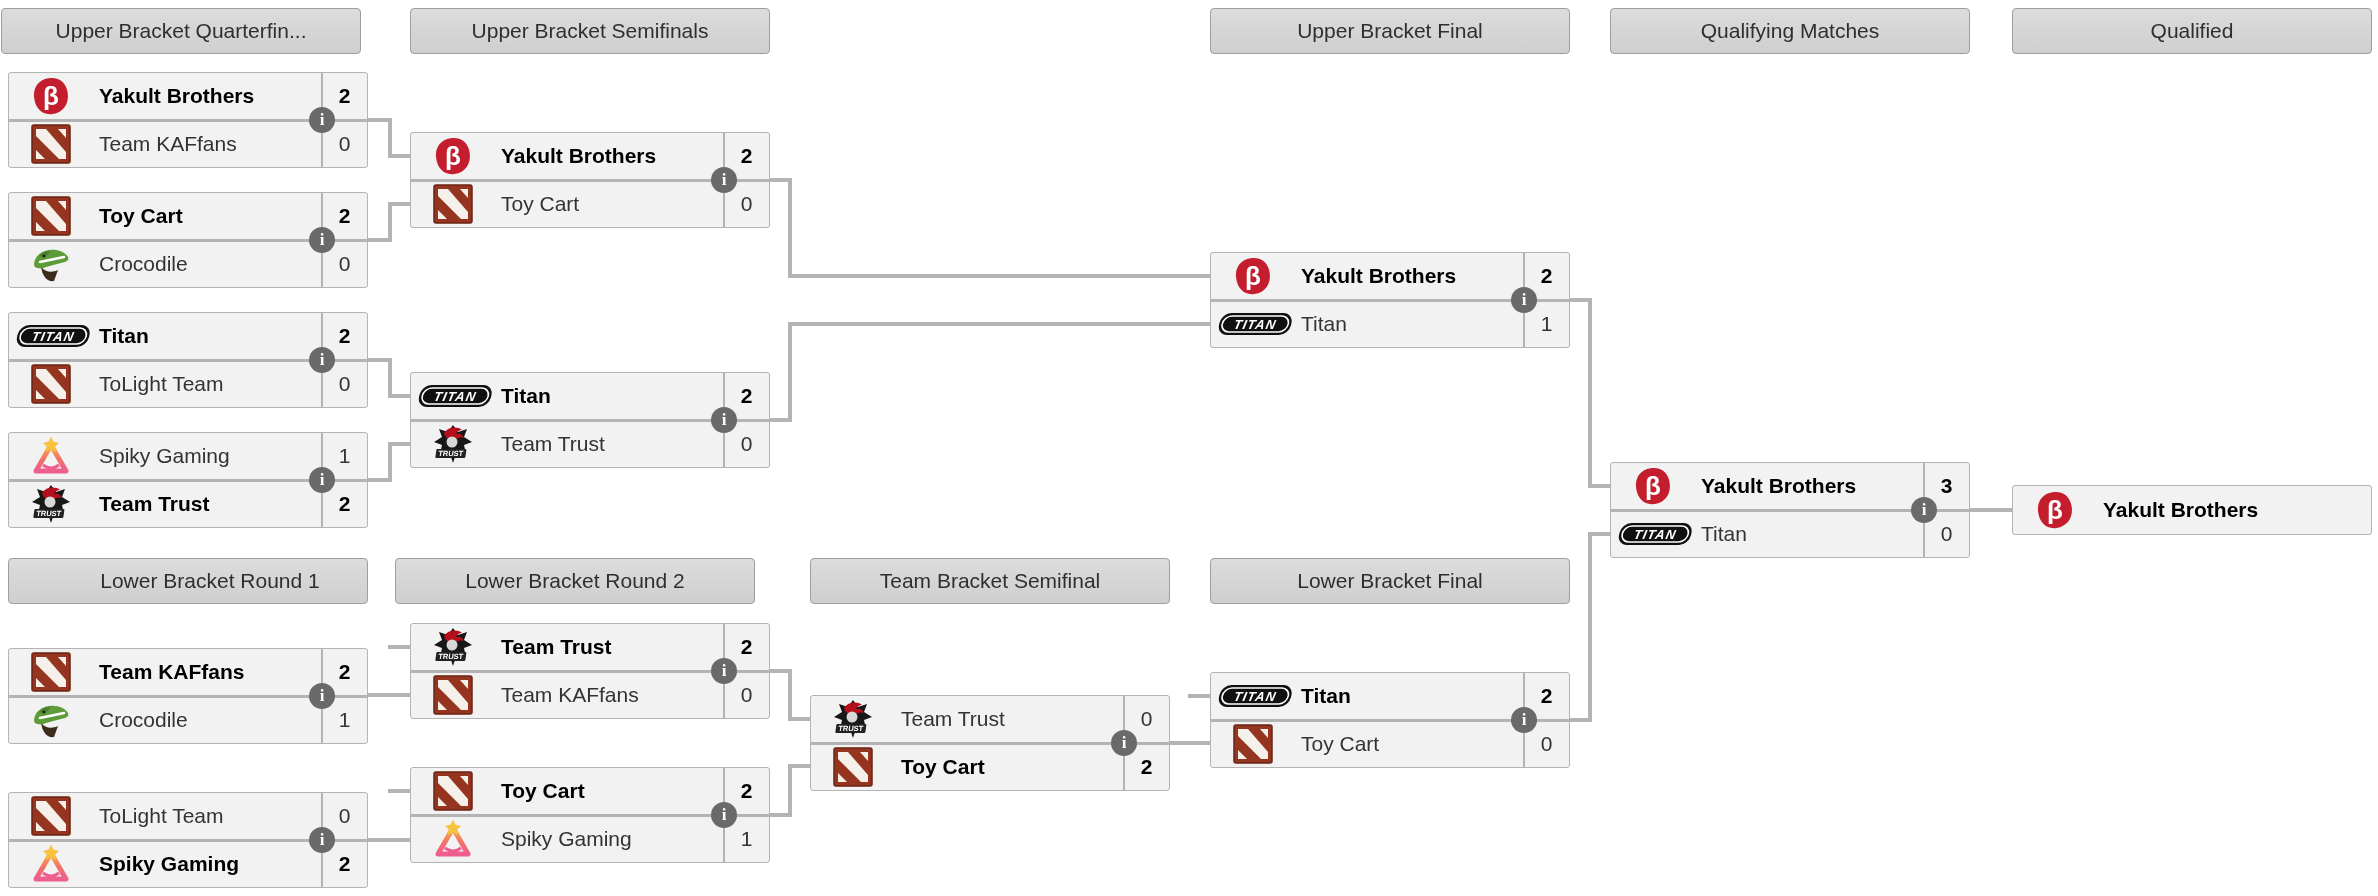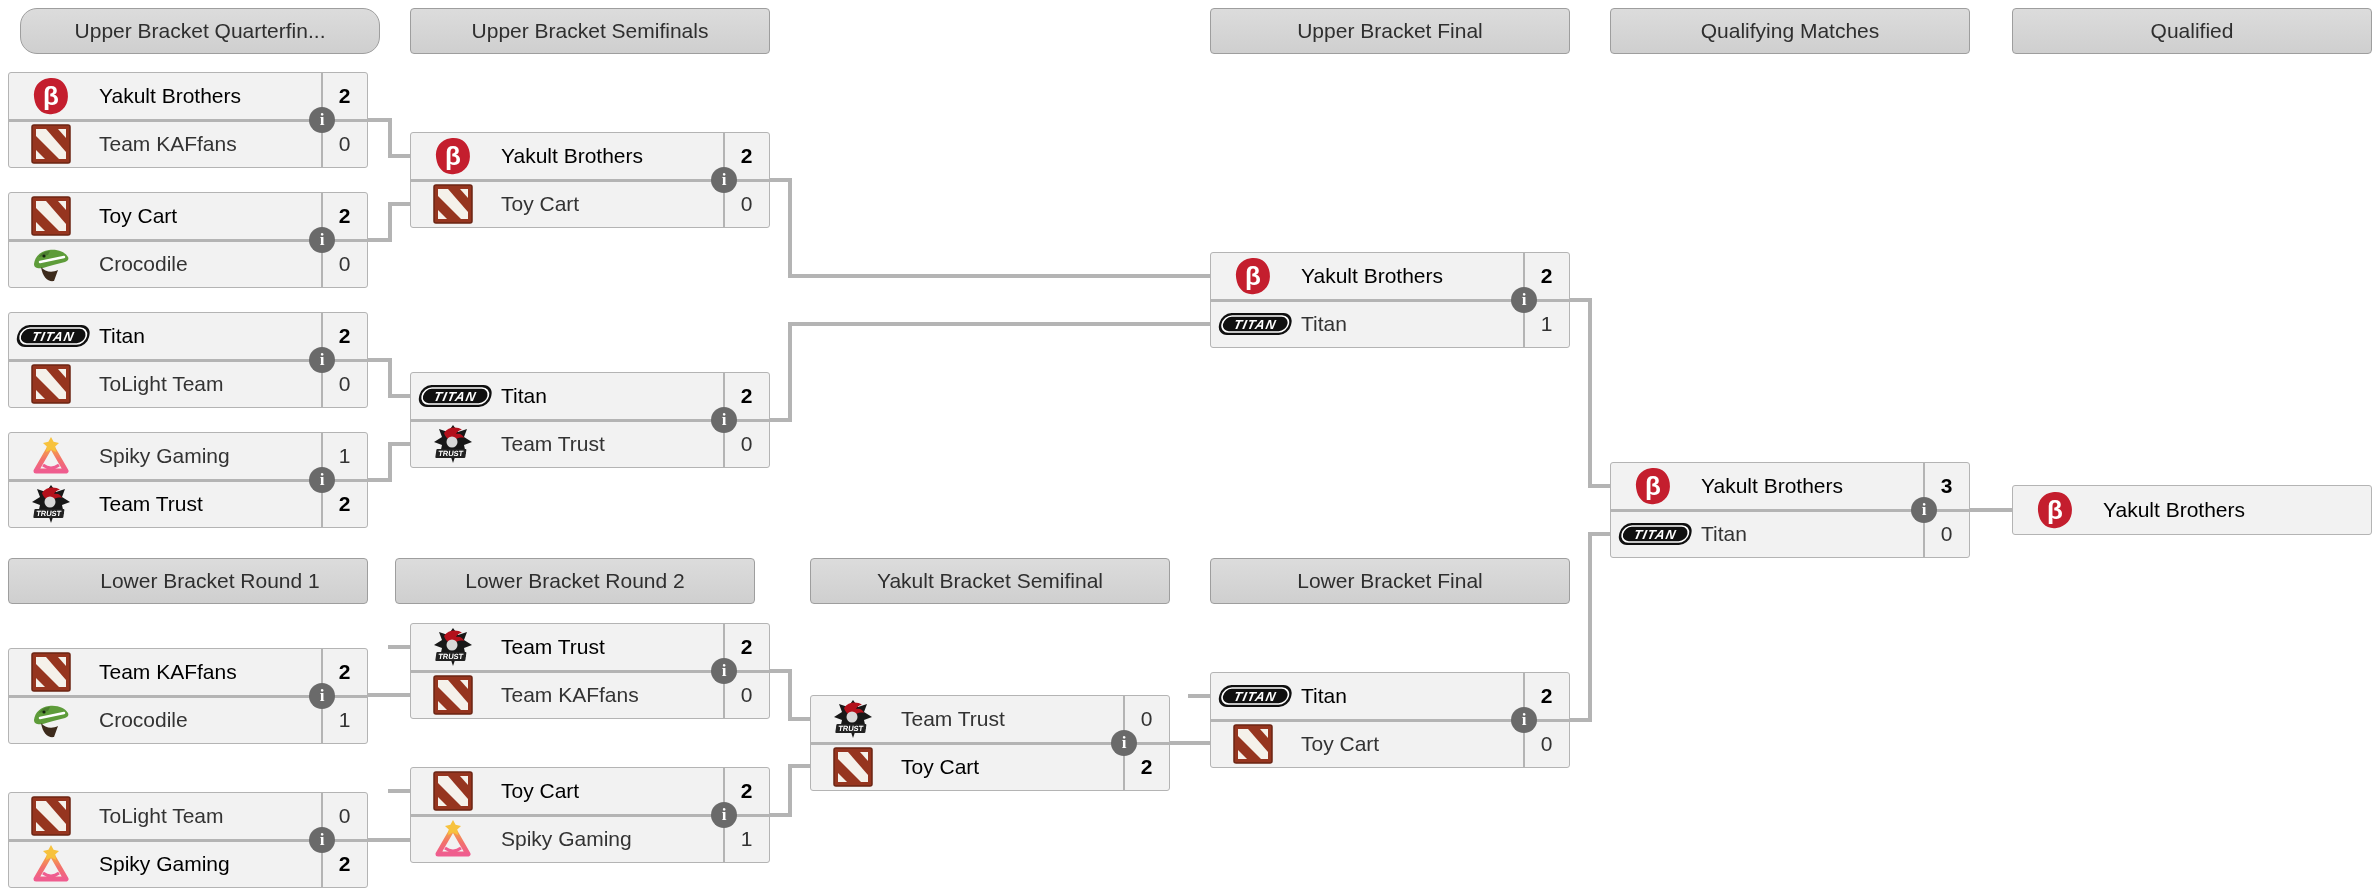--- a/index.html
+++ b/index.html
@@ -16,21 +16,21 @@
   }
   .match{
     position:absolute;width:360px;height:96px;box-sizing:border-box;
     border:1.5px solid #b4b4b4;border-radius:3px;background:#f2f2f2;
     display:flex;flex-direction:column;z-index:2;
   }
   .team-row{flex:1;display:flex;align-items:center;position:relative;min-width:0;}
   .row-divider{height:3px;background:#b4b4b4;flex:none;}
   .team-logo{width:84px;flex:none;display:flex;justify-content:center;align-items:center;}
   .team-name{font-size:21px;color:#333333;margin-left:6px;white-space:nowrap;}
-  .winner .team-name{font-weight:normal;color:#000000;}
+  .winner .team-name{font-weight:bold;color:#000000;}
   .score{
     position:absolute;right:0;top:0;bottom:0;width:45px;
     display:flex;align-items:center;justify-content:center;
     font-size:21px;color:#333333;
   }
   .winner .score{font-weight:bold;color:#000000;}
   .score-sep{position:absolute;left:312px;top:0;bottom:0;width:2px;background:#b4b4b4;}
   .info-icon{
     position:absolute;left:300px;top:34px;width:26px;height:26px;border-radius:50%;
     background:#6a6a6a;color:#ffffff;font-family:"Liberation Serif","DejaVu Serif",serif;
@@ -78,28 +78,28 @@
     <div class="connector" style="left: 388px; top: 789px; width: 22px; height: 4px;"></div>
     <div class="connector" style="left: 368px; top: 838px; width: 42px; height: 4px;"></div>
     <div class="connector" style="left: 770px; top: 669px; width: 20px; height: 4px;"></div>
     <div class="connector" style="left: 788px; top: 669px; width: 4px; height: 52px;"></div>
     <div class="connector" style="left: 788px; top: 717px; width: 22px; height: 4px;"></div>
     <div class="connector" style="left: 770px; top: 813px; width: 20px; height: 4px;"></div>
     <div class="connector" style="left: 788px; top: 764px; width: 4px; height: 53px;"></div>
     <div class="connector" style="left: 788px; top: 764px; width: 22px; height: 4px;"></div>
     <div class="connector" style="left: 1188px; top: 694px; width: 22px; height: 4px;"></div>
     <div class="connector" style="left: 1170px; top: 741px; width: 40px; height: 4px;"></div>
-    <div class="round-header" style="left: 20px; top: 8px; border-radius: 17px;">Upper Bracket Quarterfin...</div>
+    <div class="round-header" style="left: 1px; top: 8px;">Upper Bracket Quarterfin...</div>
     <div class="round-header" style="left: 1210px; top: 8px;">Upper Bracket Final</div>
     <div class="round-header" style="left: 410px; top: 8px;">Upper Bracket Semifinals</div>
     <div class="round-header" style="left: 2012px; top: 8px;">Qualified</div>
     <div class="round-header" style="left: 1610px; top: 8px;">Qualifying Matches</div>
     <div class="round-header" style="left: 8px; top: 558px; padding-left: 44px;">Lower Bracket Round 1</div>
     <div class="round-header" style="left: 395px; top: 558px;">Lower Bracket Round 2</div>
-    <div class="round-header" style="left: 810px; top: 558px;">Yakult Bracket Semifinal</div>
+    <div class="round-header" style="left: 810px; top: 558px;">Team Bracket Semifinal</div>
     <div class="round-header" style="left: 1210px; top: 558px;">Lower Bracket Final</div>
     <div class="match" style="left: 8px; top: 72px;">
       <div class="team-row winner">
         <span class="team-logo">
           <svg viewBox="0 0 40 40" width="40" height="40">
             <path d="M20 2 C31 2 37 9 37 19 C37 30 30 38 19 38 C9 38 3 31 3 20 C3 9 10 2 20 2 Z" fill="#c41e2e" transform="rotate(-8 20 20)"></path>
             <text x="20" y="29" font-size="26" font-weight="bold" text-anchor="middle" fill="#ffffff">β</text>
           </svg>
         </span>
         <span class="team-name">Yakult Brothers</span>

